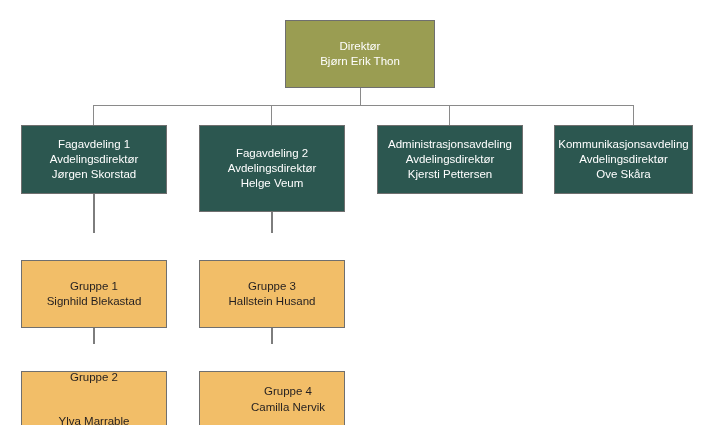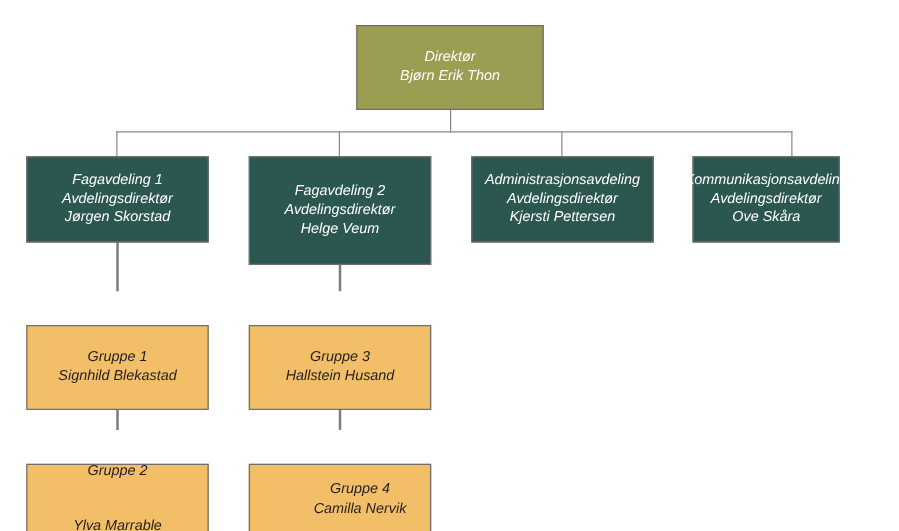--- a/index.html
+++ b/index.html
@@ -28,21 +28,20 @@
     align-items: center;
     justify-content: center;
     text-align: center;
     border: 1px solid #6f6f6f;
     z-index: 2;
   }
   .node .line {
     display: block;
     line-height: 1.32;
     white-space: nowrap;
-    font-style: italic;
   }
 
   .node.director {
     background: #9a9d52;
     color: #ffffff;
     font-size: 11.5px;
   }
   .node.department {
     background: #2c5750;
     color: #ffffff;
@@ -101,21 +100,21 @@
     <span class="line">Avdelingsdirektør</span>
     <span class="line">Helge Veum</span>
   </div>
 
   <div class="node department" style="left:377px; top:125px; width:146px; height:69px;">
     <span class="line">Administrasjonsavdeling</span>
     <span class="line">Avdelingsdirektør</span>
     <span class="line">Kjersti Pettersen</span>
   </div>
 
-  <div class="node department" style="left:554px; top:125px; width:118px; height:69px;">
+  <div class="node department" style="left:554px; top:125px; width:139px; height:69px;">
     <span class="line">Kommunikasjonsavdeling</span>
     <span class="line">Avdelingsdirektør</span>
     <span class="line">Ove Skåra</span>
   </div>
 
   <div class="node group" style="left:21px; top:232px; width:146px; height:68px;">
     <span class="line">Gruppe 1</span>
     <span class="line">Signhild Blekastad</span>
   </div>
 

